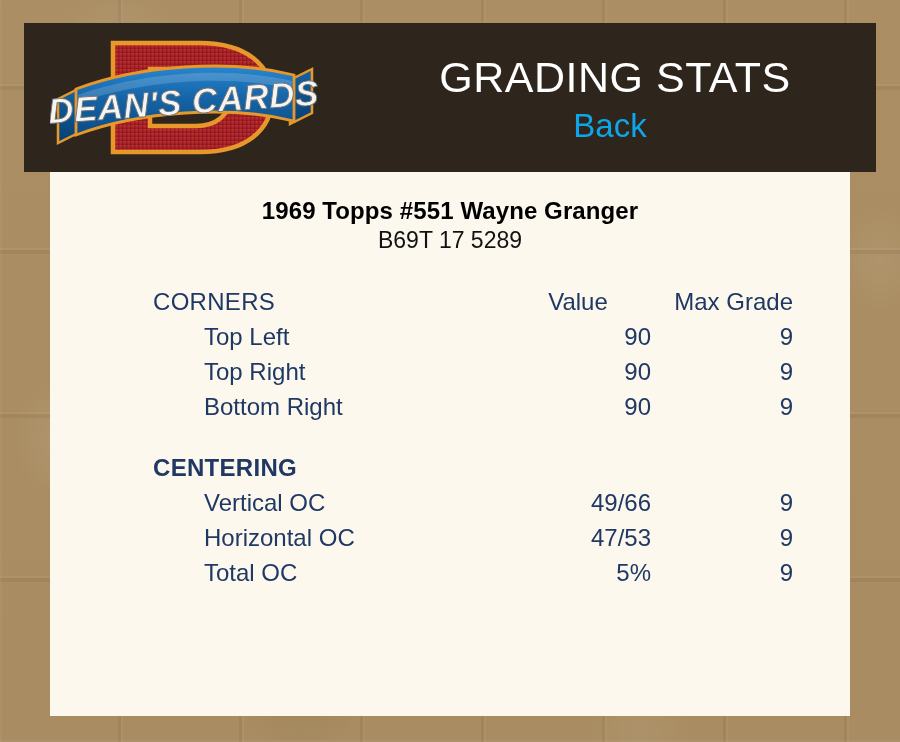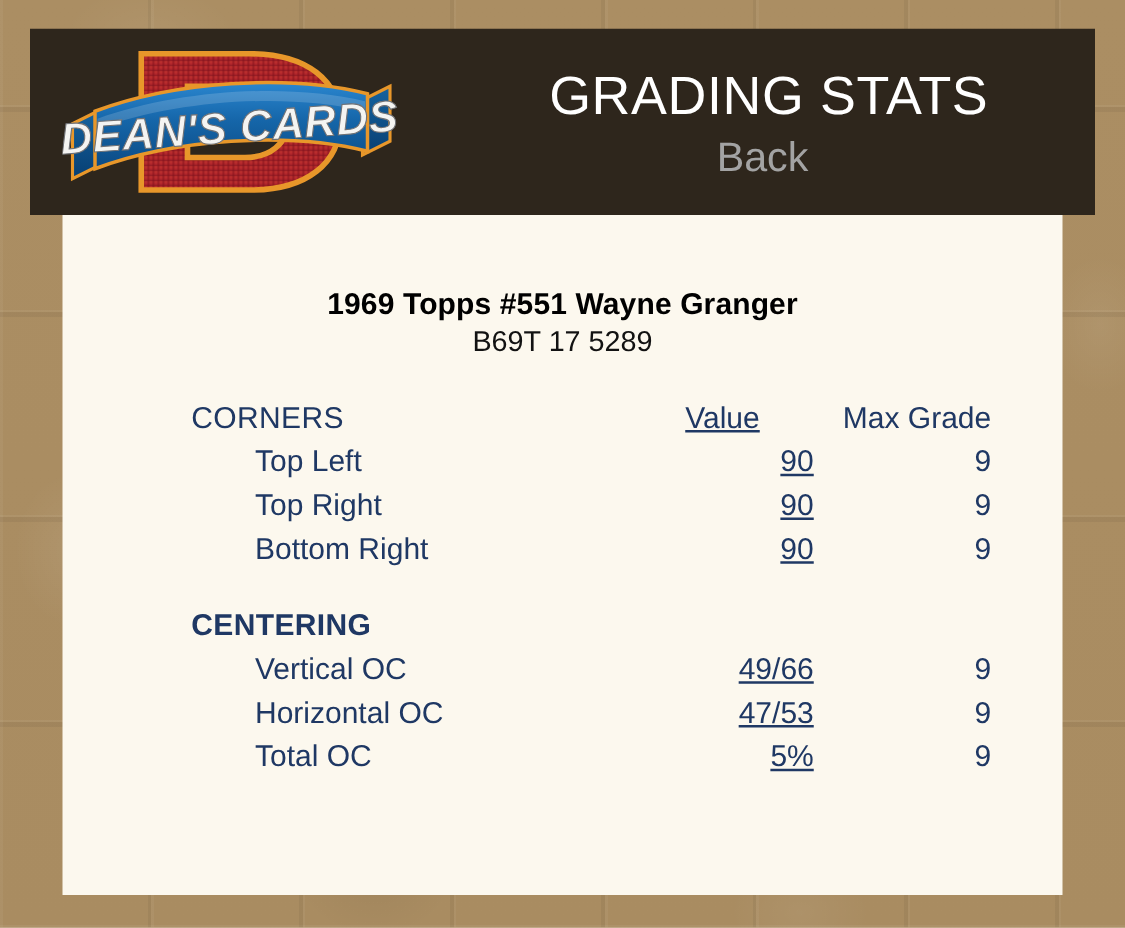--- a/index.html
+++ b/index.html
@@ -84,21 +84,21 @@
   #header-title {
     color: #ffffff;
     font-size: 43px;
     font-weight: 400;
     letter-spacing: 0.5px;
     line-height: 1.05;
     white-space: nowrap;
     margin-left: 30px;
   }
   #header-subtitle {
-    color: #a3a3a3;
+    color: #0ea5e9;
     font-size: 33px;
     font-weight: 400;
     line-height: 1.2;
     margin-top: 6px;
     margin-left: 20px;
   }
 
   
   #panel {
     position: absolute;
@@ -108,21 +108,21 @@
     height: 544px;
     background: #fcf8ee;
     z-index: 1;
   }
 
   #card-title {
     text-align: center;
     color: #000000;
     font-size: 24px;
     font-weight: bold;
-    margin-top: 58px;
+    margin-top: 25px;
     letter-spacing: 0.1px;
   }
   #card-subtitle {
     text-align: center;
     color: #121212;
     font-size: 23px;
     font-weight: 400;
     margin-top: 2px;
   }
 
@@ -143,21 +143,21 @@
   .stats-table td {
     padding: 0;
     line-height: 35px;
     height: 35px;
     font-size: 24px;
     font-weight: 400;
     vertical-align: middle;
   }
 
   .col-label { width: 352px; text-align: left; margin-left: 36px; }
-  .col-value { width: 146px; text-align: right; padding-right: 47px; text-decoration: underline; }
+  .col-value { width: 146px; text-align: right; padding-right: 47px; }
   .col-max   { width: 142px; text-align: right; }
 
   .hdr {
     font-weight: bold;
     color: #1f3864;
   }
   th.col-label.hdr { font-size: 24px; letter-spacing: 0.3px; }
   th.col-value.hdr { text-align: center; padding-right: 0; }
 
   .section-row td {

